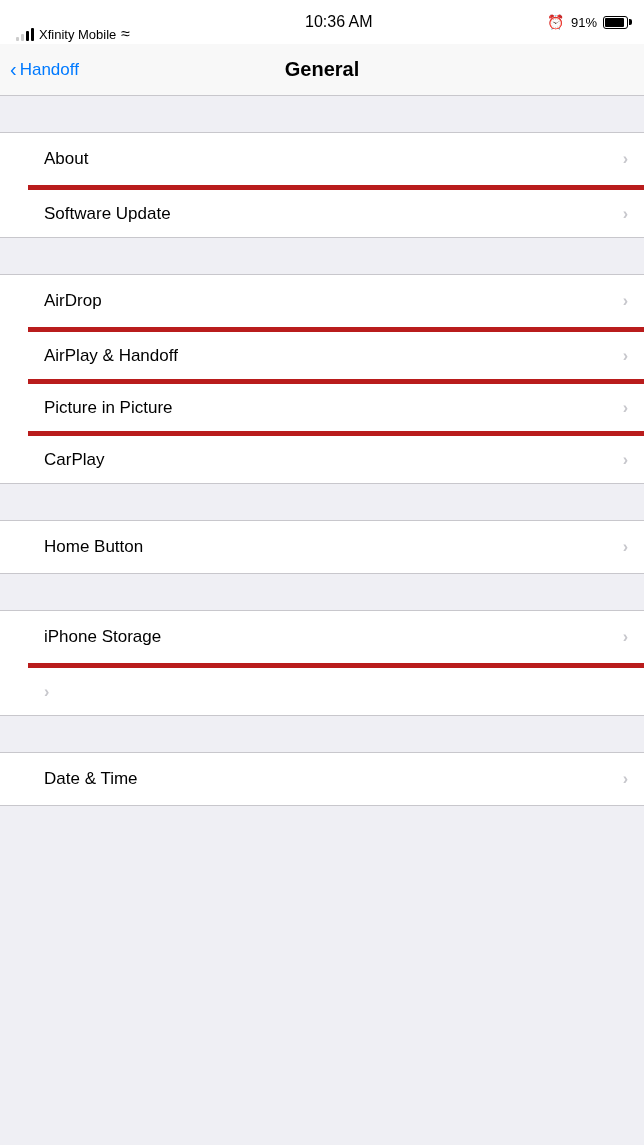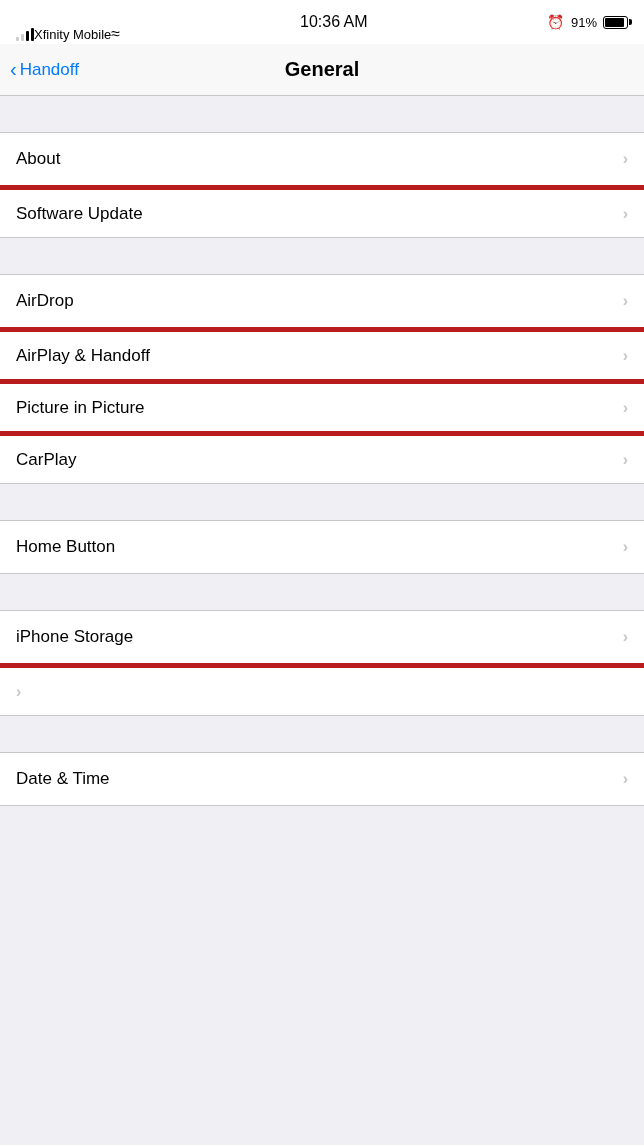--- a/index.html
+++ b/index.html
@@ -20,20 +20,21 @@
       justify-content: space-between;
       background: #fff;
       padding: 0 16px;
       height: 44px;
       font-size: 14px;
       font-weight: 500;
     }
     .status-left {
       display: flex;
       align-items: center;
+      gap: 5px;
       font-size: 13px;
       margin-top: 24px;
     }
     .signal-bars {
       display: flex;
       align-items: flex-end;
       gap: 2px;
       height: 14px;
     }
     .signal-bar {
@@ -133,20 +134,21 @@
     
     .list-row {
       display: flex;
       align-items: center;
       justify-content: space-between;
       min-height: 52px;
       padding: 0 16px;
       background: #fff;
       cursor: pointer;
       position: relative;
+      margin-left: 28px;
     }
     .list-row + .list-row {
       border-top: 5px solid #b91c1c;
     }
     .row-label {
       font-size: 17px;
       color: #000;
     }
     .row-chevron {
       color: #c7c7cc;

